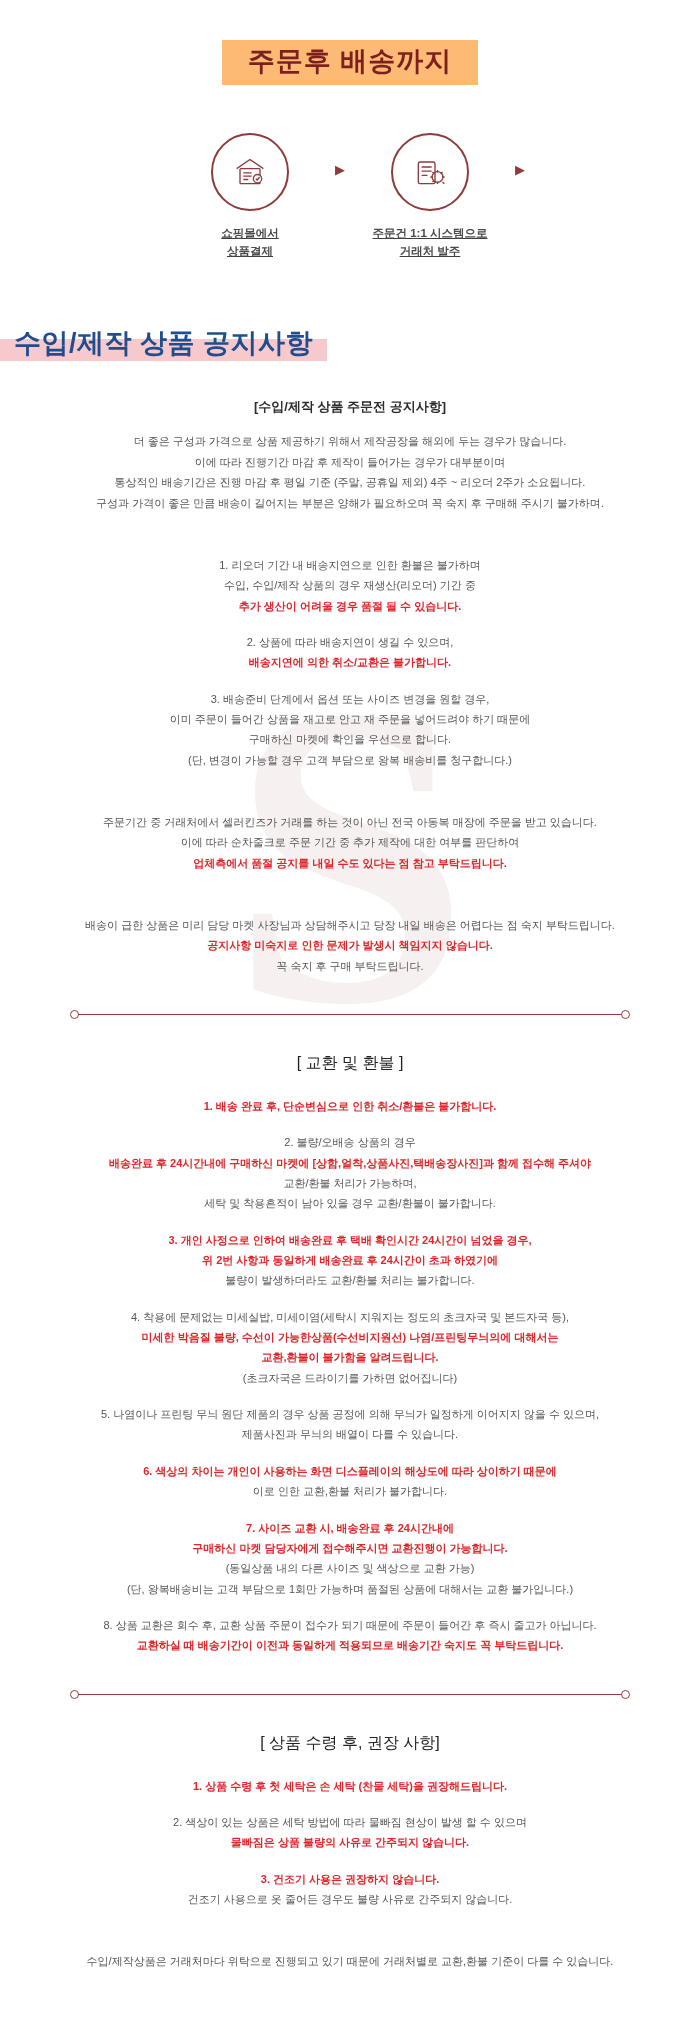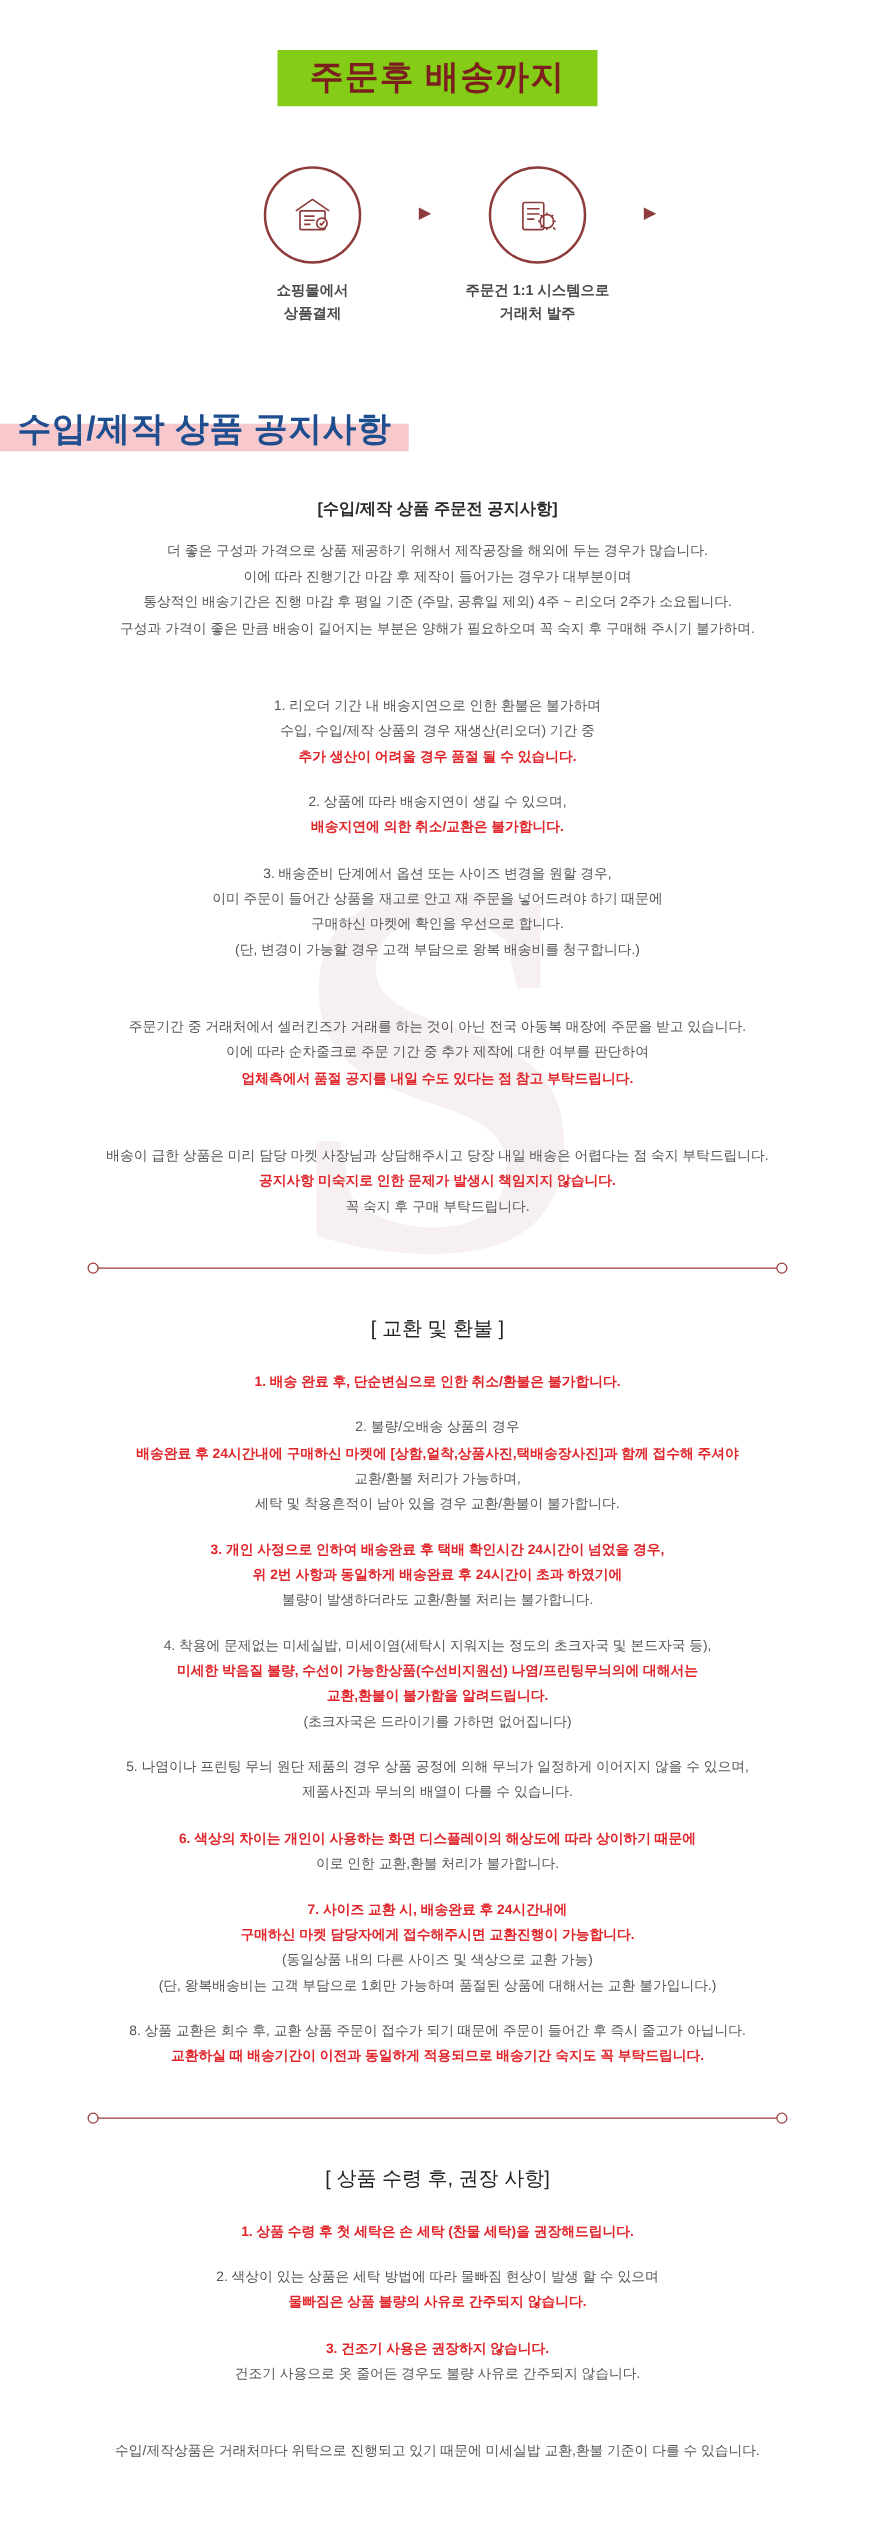--- a/index.html
+++ b/index.html
@@ -33,40 +33,41 @@
   }
   .content{position:relative;z-index:1;}
 
   
   .top-banner{
     padding-top:40px;
     text-align:center;
   }
   .top-banner-title{
     display:inline-block;
-    background:#84cc16;
+    background:#fdba74;
     color:#7b1f1f;
     font-size:27px;
     font-weight:700;
     letter-spacing:1px;
     padding:6px 26px 8px;
     line-height:1.15;
   }
 
   
   .steps{
     margin-top:48px;
     display:flex;
     align-items:flex-start;
     justify-content:center;
     gap:10px;
   }
   .step{
     width:150px;
     text-align:center;
+    text-decoration:underline;
   }
   .step-circle{
     width:74px;height:74px;
     margin:0 auto;
     border:2px solid #8d3b3b;
     border-radius:50%;
     display:flex;
     align-items:center;
     justify-content:center;
     color:#8d3b3b;
@@ -333,17 +334,17 @@
         <span class="red">물빠짐은 상품 불량의 사유로 간주되지 않습니다.</span>
       </p>
 
       <p class="para">
         <span class="red">3. 건조기 사용은 권장하지 않습니다.</span><br>
         <span>건조기 사용으로 옷 줄어든 경우도 불량 사유로 간주되지 않습니다.</span>
       </p>
 
       <div class="gap-lg"></div>
 
-      <p class="para">수입/제작상품은 거래처마다 위탁으로 진행되고 있기 때문에 미세실밥 교환,환불 기준이 다를 수 있습니다.</p>
+      <p class="para">수입/제작상품은 거래처마다 위탁으로 진행되고 있기 때문에 거래처별로 교환,환불 기준이 다를 수 있습니다.</p>
     </div>
 
   </div>
 </div>
 
 </body></html>

